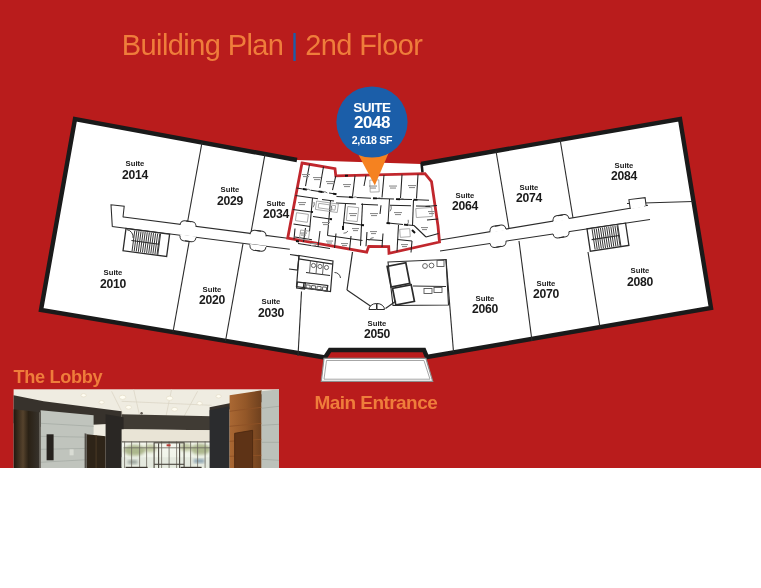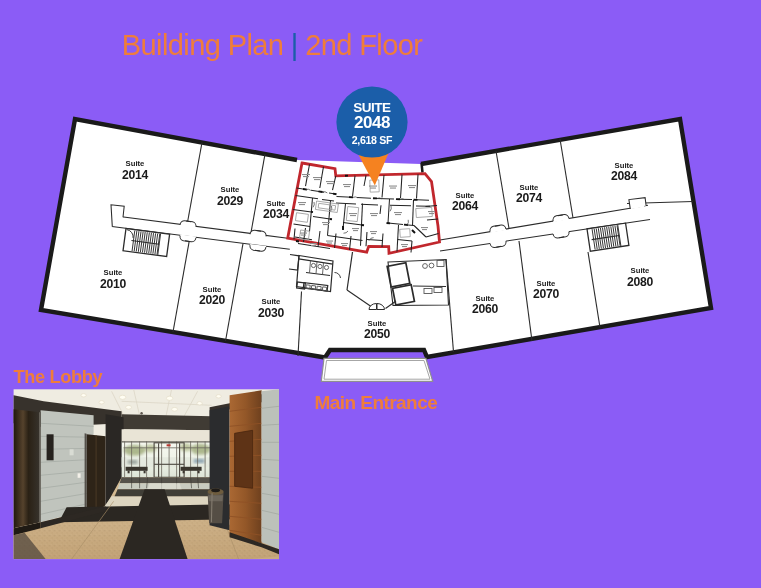--- a/index.html
+++ b/index.html
@@ -1,16 +1,16 @@
 <!DOCTYPE html>
 <html><head>
 <meta charset="utf-8">
 <style>
   html,body{margin:0;padding:0;background:#ffffff;}
-  #page{position:relative;width:761px;height:588px;overflow:hidden;background:#8b5cf6;
+  #page{position:relative;width:761px;height:468px;overflow:hidden;background:#b91c1c;
         font-family:"Liberation Sans", sans-serif;text-align:center;}
   svg{position:absolute;left:0;top:0;}
   text{font-family:"Liberation Sans", sans-serif;}
 </style>
 </head>
 <body>
 <div id="page">
 <svg width="761" height="588" viewBox="0 0 761 588">
 
 <text x="121.8" y="55" font-size="29" letter-spacing="-0.6" fill="#ef7d3b">Building Plan <tspan fill="#1b5ea9">|</tspan> 2nd Floor</text>

